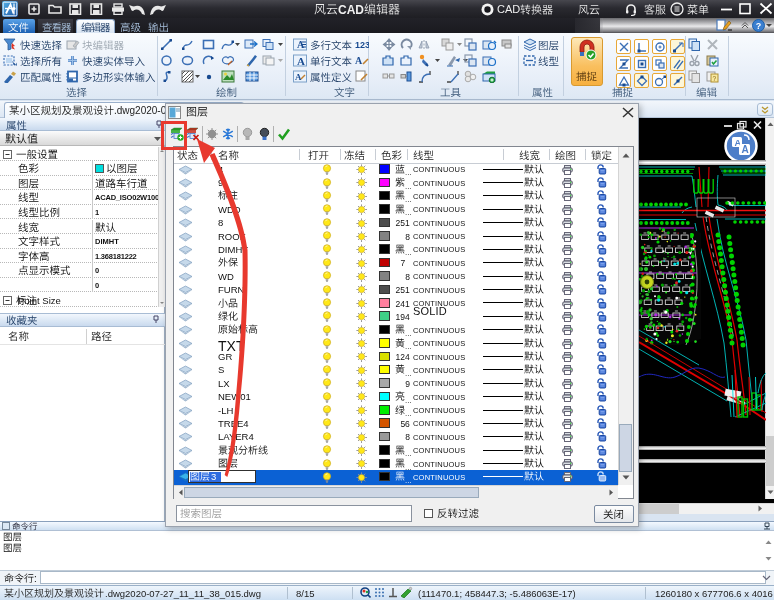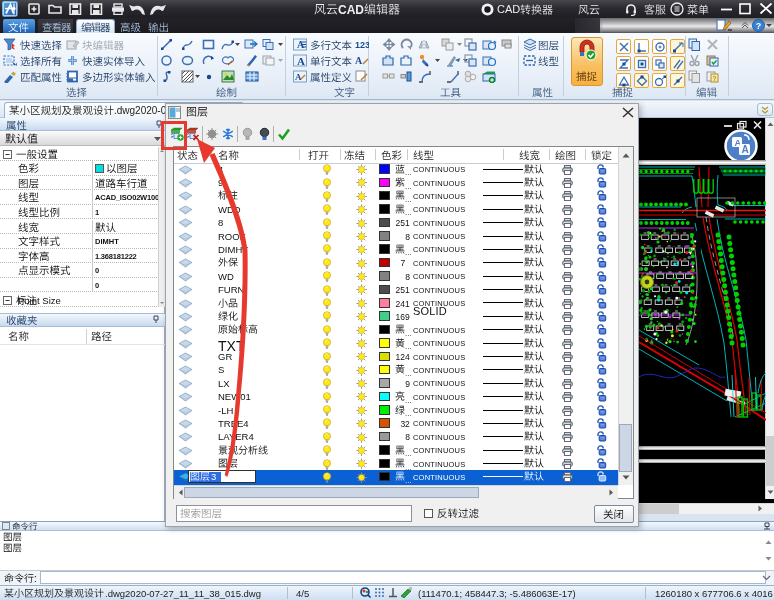--- a/index.html
+++ b/index.html
@@ -1020,21 +1020,21 @@
         <use href="#u5212" x="400"></use>
         <use href="#u53CA" x="500"></use>
         <use href="#u666F" x="600"></use>
         <use href="#u89C2" x="700"></use>
         <use href="#u8BBE" x="800"></use>
         <use href="#u8BA1" x="900"></use>
       </g>
     </svg>
 <div style="position:absolute;left:105px;top:588.5px;font-size:9.5px;color:#222;white-space:pre;line-height:1;text-align:right;">.dwg2020-07-27_11_11_38_015.dwg</div>
 <div style="position:absolute;left:287px;top:587px;width:1px;height:12px;background:#b0c0d0"></div>
-<div style="position:absolute;left:296px;top:588.5px;font-size:9.5px;color:#222;white-space:pre;line-height:1;">4/5</div>
+<div style="position:absolute;left:296px;top:588.5px;font-size:9.5px;color:#222;white-space:pre;line-height:1;">8/15</div>
 <div style="position:absolute;left:352px;top:587px;width:1px;height:12px;background:#b0c0d0"></div>
 <svg style="position:absolute;left:360px;top:587px;" width="11" height="11">
       <circle cx="5" cy="5" r="4" fill="none" stroke="#104080" stroke-width="1.6"></circle>
       <path d="M8 8l2.5 2.5" stroke="#104080" stroke-width="1.6"></path>
       <circle cx="4" cy="4" r="1.5" fill="#e03020"></circle>
       <circle cx="7" cy="5" r="1.2" fill="#20a040"></circle>
     </svg>
 <svg style="position:absolute;left:374px;top:587px;" width="11" height="11">
       <g fill="#3a6fb0">
         <circle cx="2" cy="2" r="1"></circle>
@@ -2094,21 +2094,21 @@
       <path d="M3.6 8.2h2.8M3.8 9.4h2.4M4.2 10.6h1.6" stroke="#909090" stroke-width="0.9"></path>
       <path d="M3.5 3.2a2 2 0 012-1.4" stroke="#fff8c0" stroke-width="0.9" fill="none"></path>
     </svg>
 <svg style="position:absolute;left:356px;top:311.18px;" width="11" height="11">
       <circle cx="5.5" cy="5.5" r="3.1" fill="#ffe818" stroke="#caa820" stroke-width="0.6"></circle>
       <g stroke="#909090" stroke-width="0.9">
         <path d="M5.5 0.4v2M5.5 9.1v2M0.4 5.5h2M9.1 5.5h2M2 2l1.3 1.3M8 8l1.3 1.3M2 9l1.3-1.3M8 3l1.3-1.3"></path>
       </g>
     </svg>
 <div style="position:absolute;left:379px;top:311.38px;width:10.5px;height:9.5px;background:#3fd087;border:1px solid #333"></div>
-<div style="position:absolute;left:395.6px;top:312.88px;font-size:8.5px;color:#111;white-space:pre;line-height:1;">169</div>
+<div style="position:absolute;left:395.6px;top:312.88px;font-size:8.5px;color:#111;white-space:pre;line-height:1;">194</div>
 <div style="position:absolute;left:413px;top:306px;font-size:11px;color:#111;white-space:pre;line-height:1;letter-spacing:0.2px">SOLID</div>
 <div style="position:absolute;left:483px;top:316px;width:40px;height:1.2px;background:#000"></div>
 <svg style="position:absolute;left:524px;top:310.88px;overflow:visible" width="20" height="10">
       <g fill="#111" transform="scale(0.1)">
         <use href="#u9ED8" x="0"></use>
         <use href="#u8BA4" x="100"></use>
       </g>
     </svg>
 <svg style="position:absolute;left:562px;top:311.88px;" width="11" height="10">
       <rect x="2.5" y="0.5" width="6" height="2.5" fill="#d8dde2" stroke="#667"></rect>
@@ -2422,21 +2422,21 @@
       <path d="M3.6 8.2h2.8M3.8 9.4h2.4M4.2 10.6h1.6" stroke="#909090" stroke-width="0.9"></path>
       <path d="M3.5 3.2a2 2 0 012-1.4" stroke="#fff8c0" stroke-width="0.9" fill="none"></path>
     </svg>
 <svg style="position:absolute;left:356px;top:418.22px;" width="11" height="11">
       <circle cx="5.5" cy="5.5" r="3.1" fill="#ffe818" stroke="#caa820" stroke-width="0.6"></circle>
       <g stroke="#909090" stroke-width="0.9">
         <path d="M5.5 0.4v2M5.5 9.1v2M0.4 5.5h2M9.1 5.5h2M2 2l1.3 1.3M8 8l1.3 1.3M2 9l1.3-1.3M8 3l1.3-1.3"></path>
       </g>
     </svg>
 <div style="position:absolute;left:379px;top:418.42px;width:10.5px;height:9.5px;background:#d45500;border:1px solid #333"></div>
-<div style="position:absolute;left:400.4px;top:419.92px;font-size:8.5px;color:#111;white-space:pre;line-height:1;">32</div>
+<div style="position:absolute;left:400.4px;top:419.92px;font-size:8.5px;color:#111;white-space:pre;line-height:1;">56</div>
 <div style="position:absolute;left:413px;top:420.42px;font-size:7.5px;color:#111;white-space:pre;line-height:1;letter-spacing:0.2px">CONTINUOUS</div>
 <div style="position:absolute;left:483px;top:423px;width:40px;height:1.2px;background:#000"></div>
 <svg style="position:absolute;left:524px;top:417.92px;overflow:visible" width="20" height="10">
       <g fill="#111" transform="scale(0.1)">
         <use href="#u9ED8" x="0"></use>
         <use href="#u8BA4" x="100"></use>
       </g>
     </svg>
 <svg style="position:absolute;left:562px;top:418.92px;" width="11" height="10">
       <rect x="2.5" y="0.5" width="6" height="2.5" fill="#d8dde2" stroke="#667"></rect>

